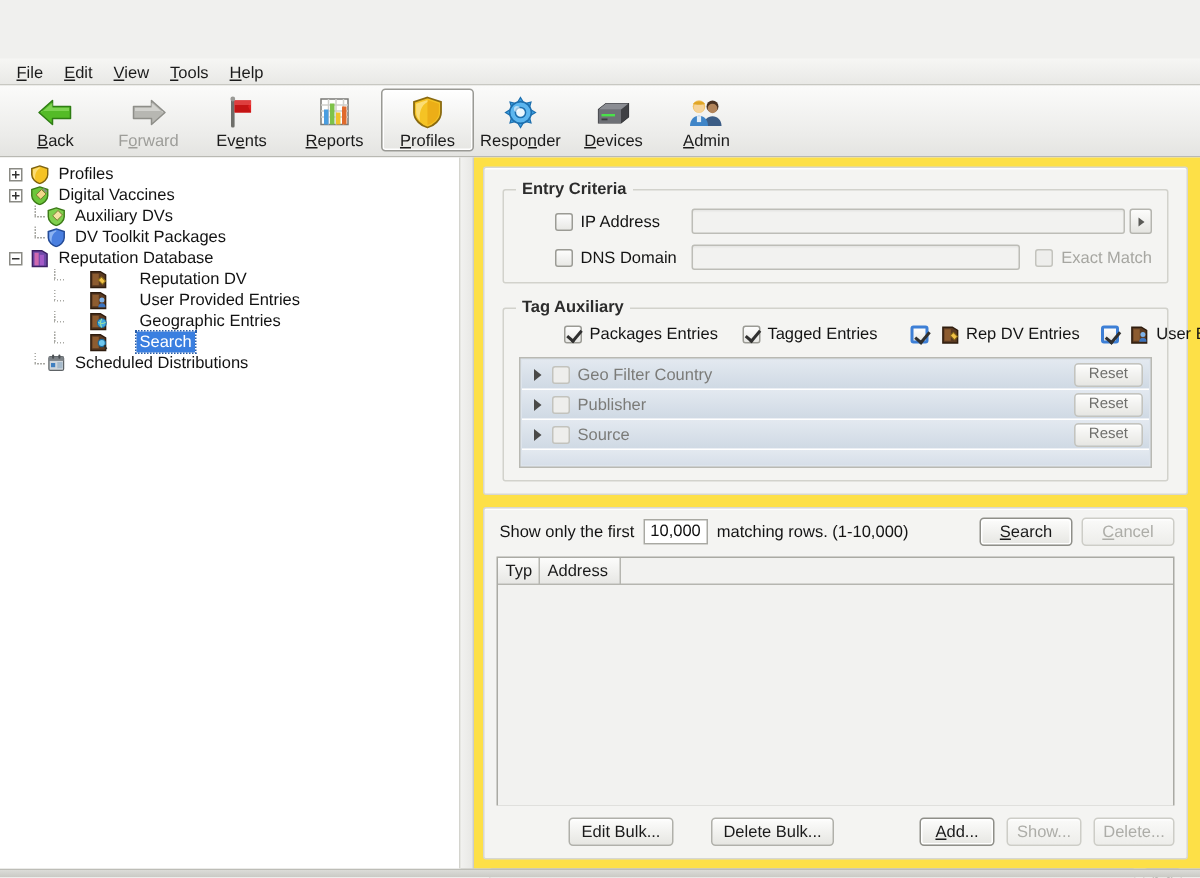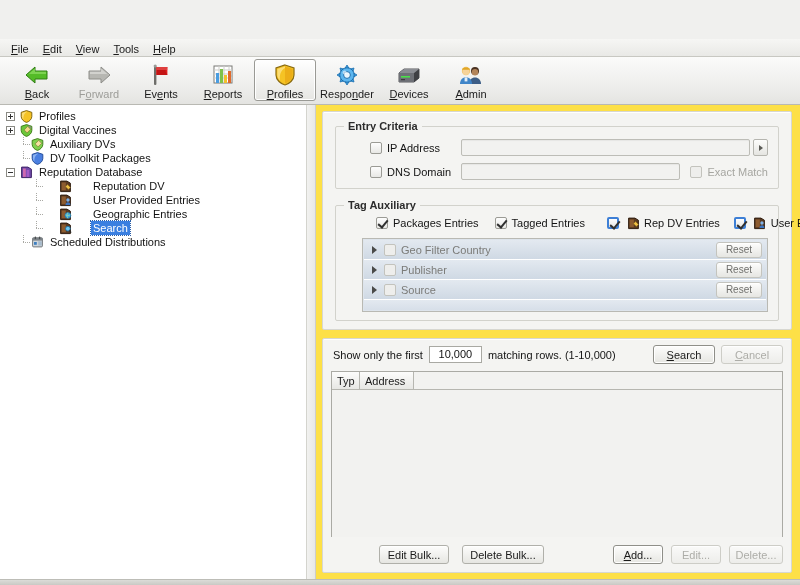--- a/index.html
+++ b/index.html
@@ -216,21 +216,20 @@
     content:""; border-left: 4px solid #5a5a56;
     border-top: 3px solid transparent; border-bottom: 3px solid transparent;
   }
 
   
   .filterbox {
     margin-top: 8px;
     border: 1px solid #b9b9b3;
     background: #dde4ec;
     padding: 1px;
-    margin-left: 16px;
   }
   .frow {
     height: 20px;
     display: flex; align-items: center;
     background: linear-gradient(#e3e9f0,#cfd9e4);
     border-bottom: 1px solid #ffffff;
     padding: 0 4px 0 8px;
     box-sizing: border-box;
   }
   .frow .tri {
@@ -259,21 +258,21 @@
   }
   .btn.small { height: 16px; padding: 1px 9px; font-size: 10px; color: #6f6f6c; border-color:#c4c4be; }
   .btn.disabled { color: #adada8; border-color: #cdcdc7; background: linear-gradient(#fafaf9,#ededea); }
   .btn.default { border-color: #8f8f89; box-shadow: 0 0 0 1px #ffffff inset; }
   .btn u { text-decoration: underline; }
 
   
   .resultcard { margin-top: 8px; }
   .limitrow { display:flex; align-items:center; gap:0; }
   .limit-field {
-    width: 53px; height: 17px; margin: 0 6px;
+    width: 43px; height: 17px; margin: 0 6px;
     background: #ffffff; border: 1px solid #a9a9a3;
     box-sizing: border-box;
     font-size: 11px; line-height: 15px; text-align: center;
     color: #111;
   }
   .table {
     margin-top: 7px;
     border: 1px solid #aaaaa4;
     background: #f2f2f0;
     height: 166px;
@@ -684,24 +683,24 @@
           <div class="thead">
             <div class="th" style="width:28px">Typ</div>
             <div class="th" style="width:54px">Address</div>
             <div class="th filler"></div>
           </div>
           <div class="tbody"></div>
         </div>
 
         <div class="btnrow">
           <span class="btn" style="width:70px">Edit Bulk...</span>
-          <span class="btn" style="width:82px;margin-left:13px">Delete Bulk...</span>
+          <span class="btn" style="width:82px;margin-left:25px">Delete Bulk...</span>
           <span class="spacer"></span>
           <span class="btn default" style="width:50px"><u>A</u>dd...</span>
-          <span class="btn disabled" style="width:50px;margin-left:8px">Edit...</span>
+          <span class="btn disabled" style="width:50px;margin-left:8px">Show...</span>
           <span class="btn disabled" style="width:54px;margin-left:8px">Delete...</span>
         </div>
       </div>
 
       <div class="statusrow">
         <div class="statusbar"></div>
         <div class="statusbtn">
           <span>
             <svg width="14" height="11" viewBox="0 0 16 12">
               <rect x="1" y="1" width="14" height="10" rx="1" fill="#e9e9e6" stroke="#8f8f8a"></rect>

